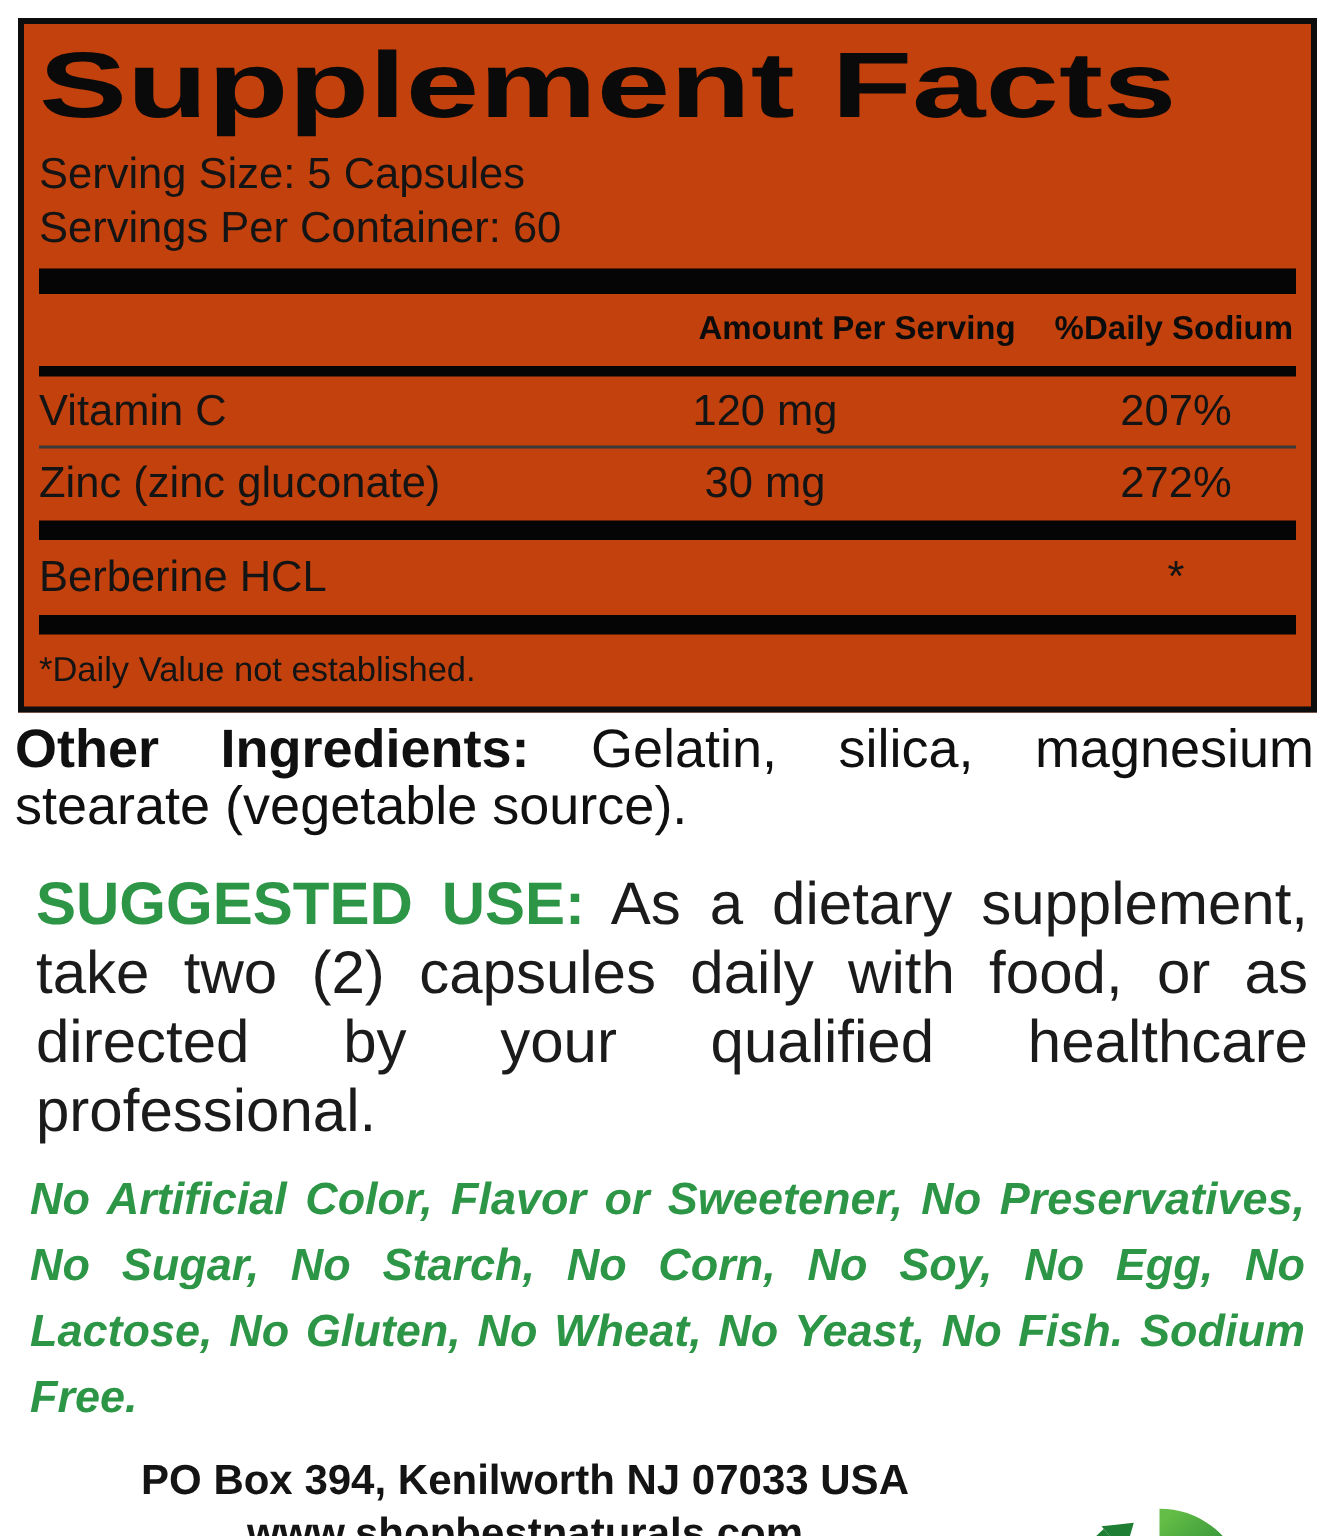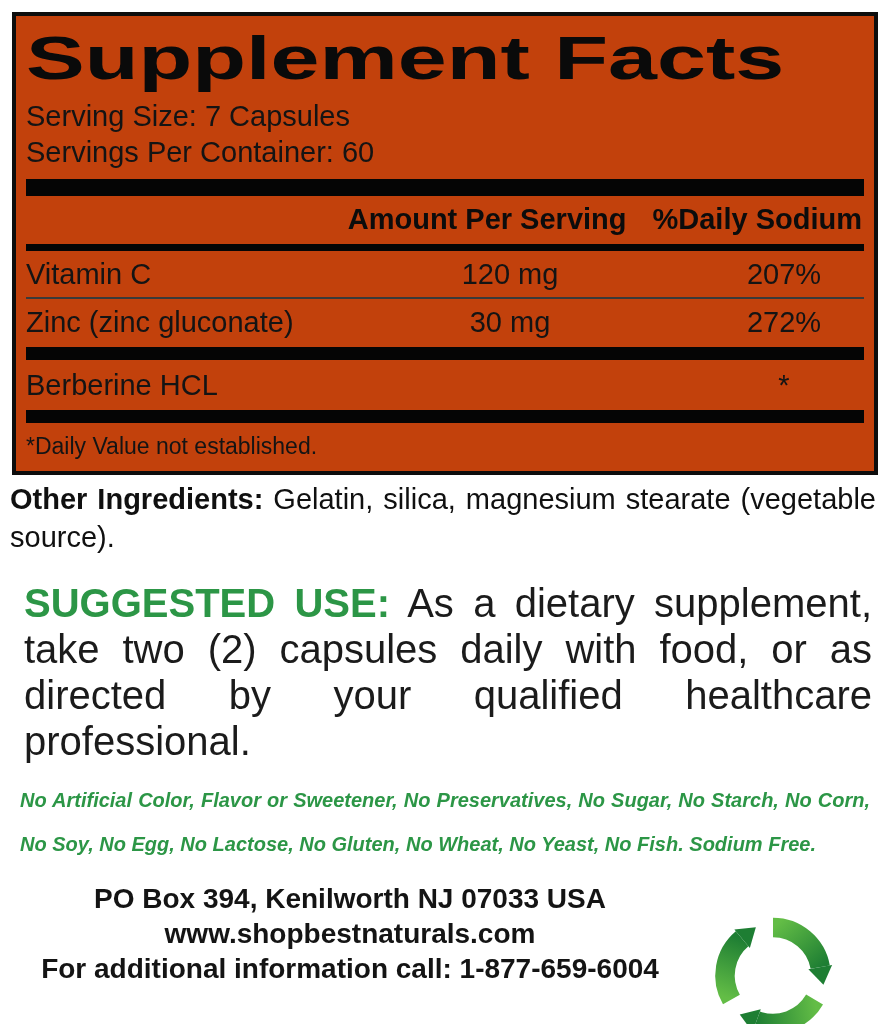--- a/index.html
+++ b/index.html
@@ -51,21 +51,21 @@
   .bar.thick  { height: 17px; margin-top: 9px; }
   .bar.medium { height: 7px;  margin-top: 5px; }
   .bar.small  { height: 13px; margin: 2px 0; }
   .hairline   { height: 2px; background: #3a3a3a; width: 100%; }
 
   .head-row {
     display: flex;
     justify-content: flex-end;
     gap: 26px;
     font-weight: 700;
-    font-size: 29px;
+    font-size: 22px;
     line-height: 40px;
     margin-top: 3px;
     padding-right: 2px;
     color: #0c0c0c;
   }
   .nutrient-row {
     display: flex;
     align-items: center;
     font-size: 29px;
     line-height: 46px;
@@ -78,42 +78,42 @@
   .footnote {
     font-size: 23px;
     line-height: 38px;
     padding-top: 2px;
     color: #141414;
   }
 
   
   .other-par {
     margin: 5px 12px 0 10px;
-    font-size: 29px;
+    font-size: 36px;
     line-height: 38px;
     text-align: justify;
     color: #101010;
   }
   .other-par .lbl { font-weight: 700; }
 
   .use-par {
     margin: 24px 16px 0 24px;
     font-size: 40px;
     line-height: 46px;
     text-align: justify;
     color: #1b1b1b;
   }
   .use-par .lbl {
     font-weight: 700;
     color: var(--green, #2c9646);
   }
 
   .claims-par {
     margin: 14px 18px 15px 20px;
-    font-size: 20px;
+    font-size: 30px;
     line-height: 44px;
     font-weight: 700;
     font-style: italic;
     text-align: justify;
     color: var(--green, #2c9646);
   }
 
   
   .footer {
     position: relative;
@@ -147,21 +147,21 @@
 </head>
 <body>
 
 <div class="page">
 
   <div class="facts-box">
     <div class="title-wrap">
       <span class="title-text">Supplement Facts</span>
     </div>
 
-    <div class="serving-line">Serving Size: 7 Capsules</div>
+    <div class="serving-line">Serving Size: 5 Capsules</div>
     <div class="serving-line">Servings Per Container: 60</div>
 
     <div class="bar thick"></div>
 
     <div class="head-row">
       <span>Amount Per Serving</span>
       <span>%Daily Sodium</span>
     </div>
 
     <div class="bar medium"></div>

